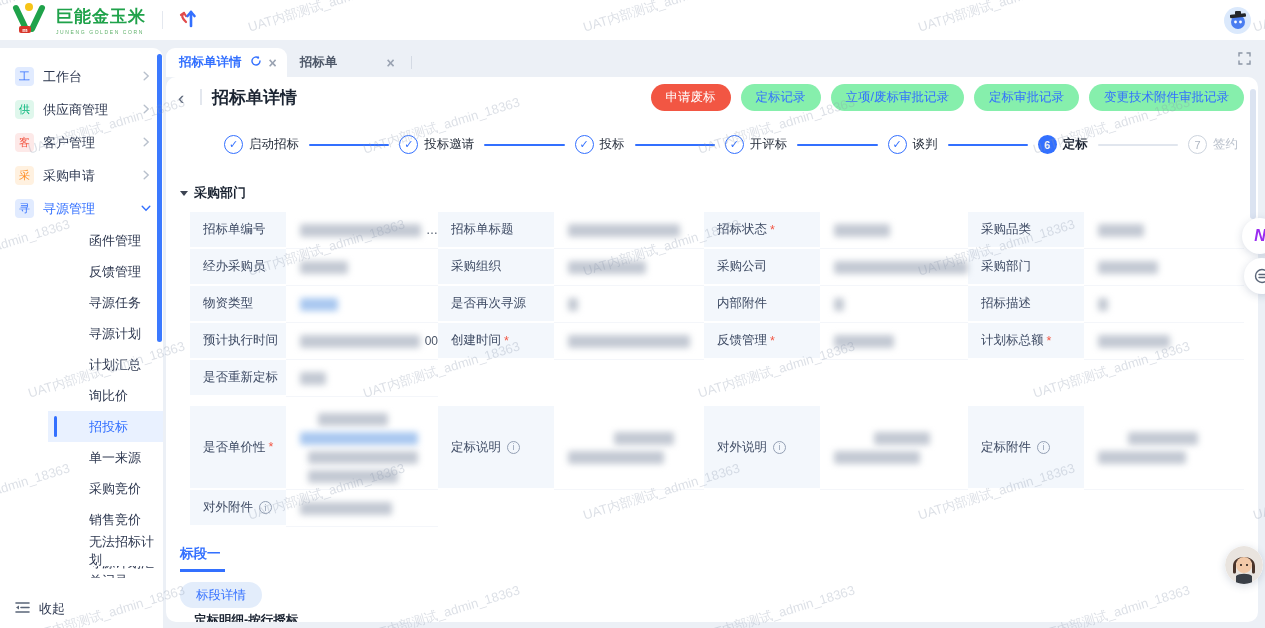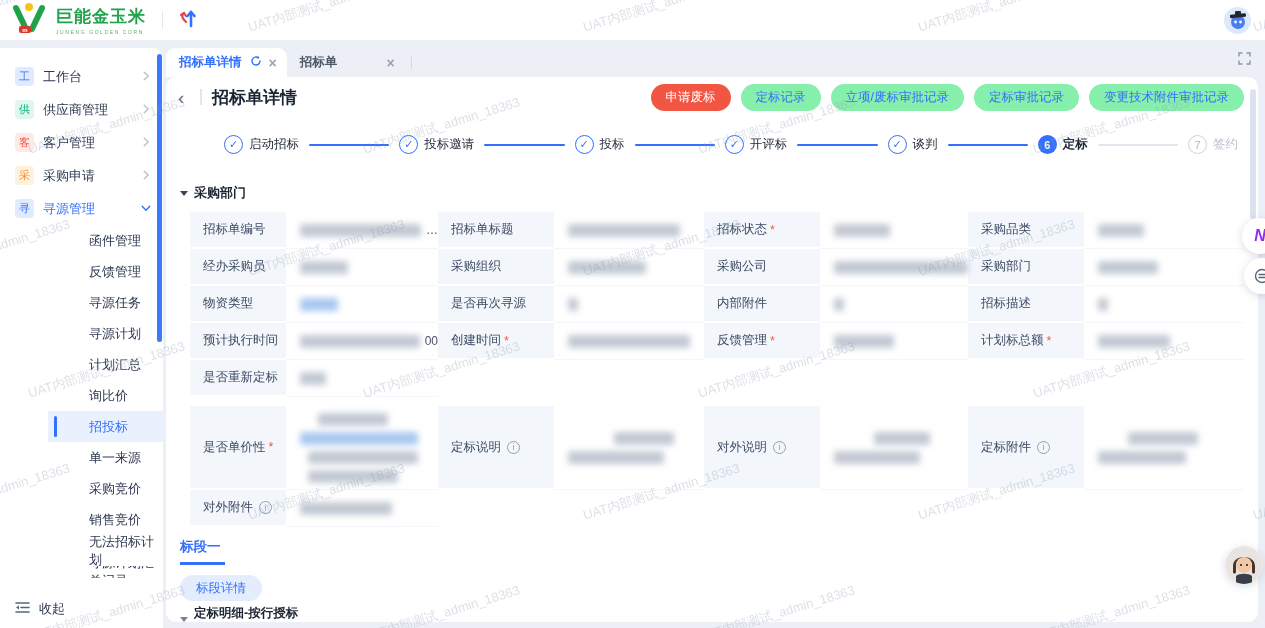--- a/index.html
+++ b/index.html
@@ -82,21 +82,21 @@
   .cell.label { background:#f3f7fc; padding-left:13px; font-size:12.5px; color:#3d4a63; border-bottom:2px solid #fff; gap:3px; }
   .cell.value { padding-left:14px; border-bottom:1px solid #f4f6fa; gap:5px; }
   .form-row.tall .cell { min-height:84px; }
   .req { color:#f25643; font-size:12.5px; }
   .info-icon { width:13px; height:13px; border:1px solid #94a0b4; border-radius:50%; font-size:9px; color:#94a0b4; display:inline-flex; align-items:center; justify-content:center; margin-left:3px; flex:0 0 auto; }
   .blur { height:13px; border-radius:2px; background:#c3c9d3; filter:blur(3px); }
   .blur.tag { background:#a9c8f0; }
   .frag { font-size:12px; color:#4a5568; }
   .vlines { display:flex; flex-direction:column; gap:6px; justify-content:center; }
 
-  .segment-tab { display:inline-block; margin:11px 0 0 2px; font-size:13.5px; font-weight:bold; color:#3370ff; padding:0 4px 6px 0; border-bottom:3px solid #3370ff; cursor:pointer; }
+  .segment-tab { display:inline-block; margin:18px 0 0 2px; font-size:13.5px; font-weight:bold; color:#3370ff; padding:0 4px 6px 0; border-bottom:3px solid #3370ff; cursor:pointer; }
   .detail-pill { display:inline-flex; align-items:center; margin:10px 0 0 2px; height:26px; padding:0 16px; background:#e3edfb; color:#3370ff; font-size:12.5px; border-radius:14px; border:none; cursor:pointer; font-family:inherit; }
   .card-vthumb { position:absolute; right:2px; top:12px; width:6px; height:130px; background:#dbe3f1; border-radius:3px; }
 
   
   .float-bubble { position:absolute; width:36px; height:36px; border-radius:50%; background:#fff; box-shadow:0 2px 8px rgba(60,80,120,.2); display:flex; align-items:center; justify-content:center; z-index:6; cursor:pointer; }
   #bubble-n { right:-13px; top:218px; font-style:italic; font-weight:bold; font-size:16px; color:#9a2cf0; }
   #bubble-service { right:-15px; top:258px; }
   #assistant { right:2px; top:546px; width:38px; height:38px; overflow:hidden; padding:0; }
 
   

